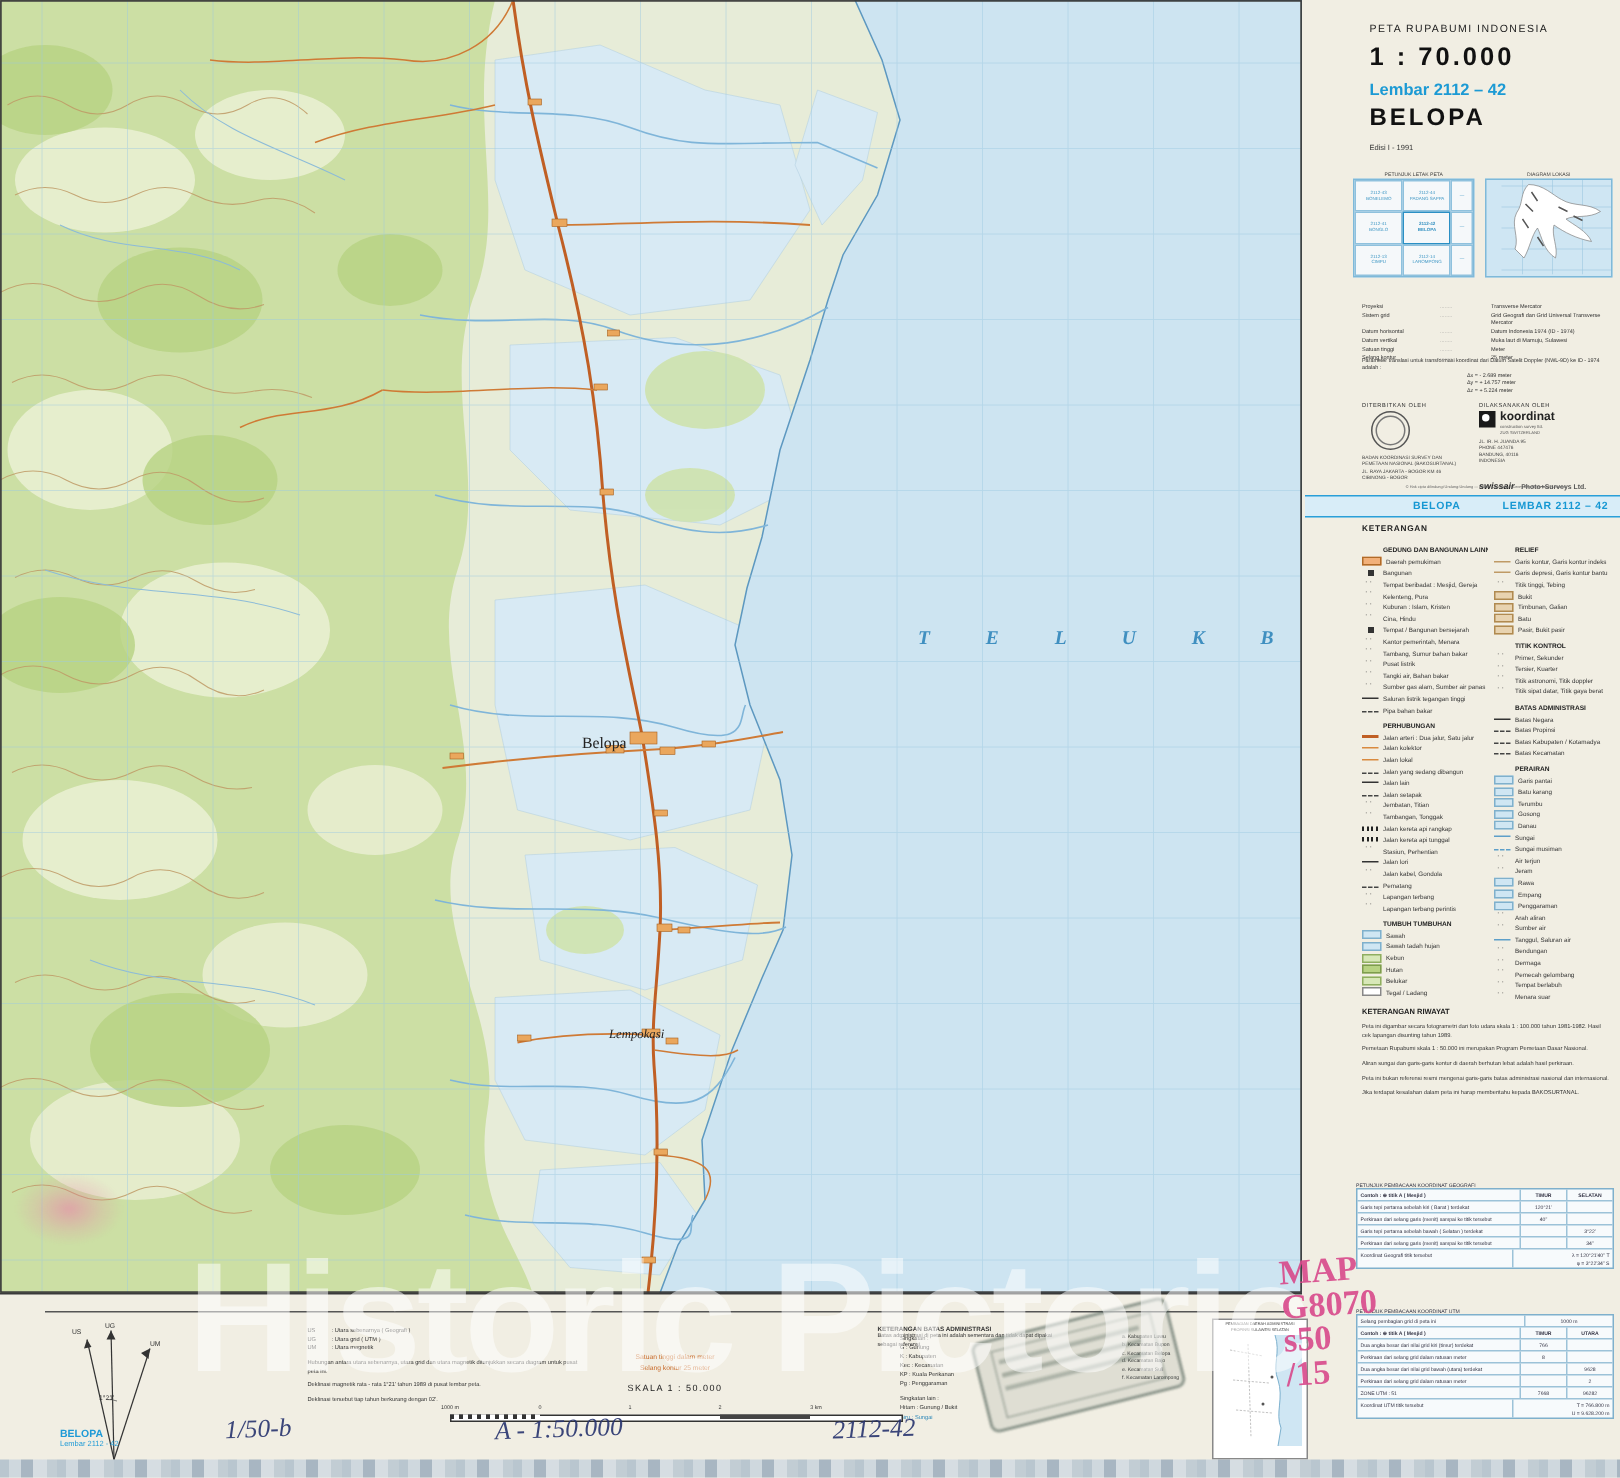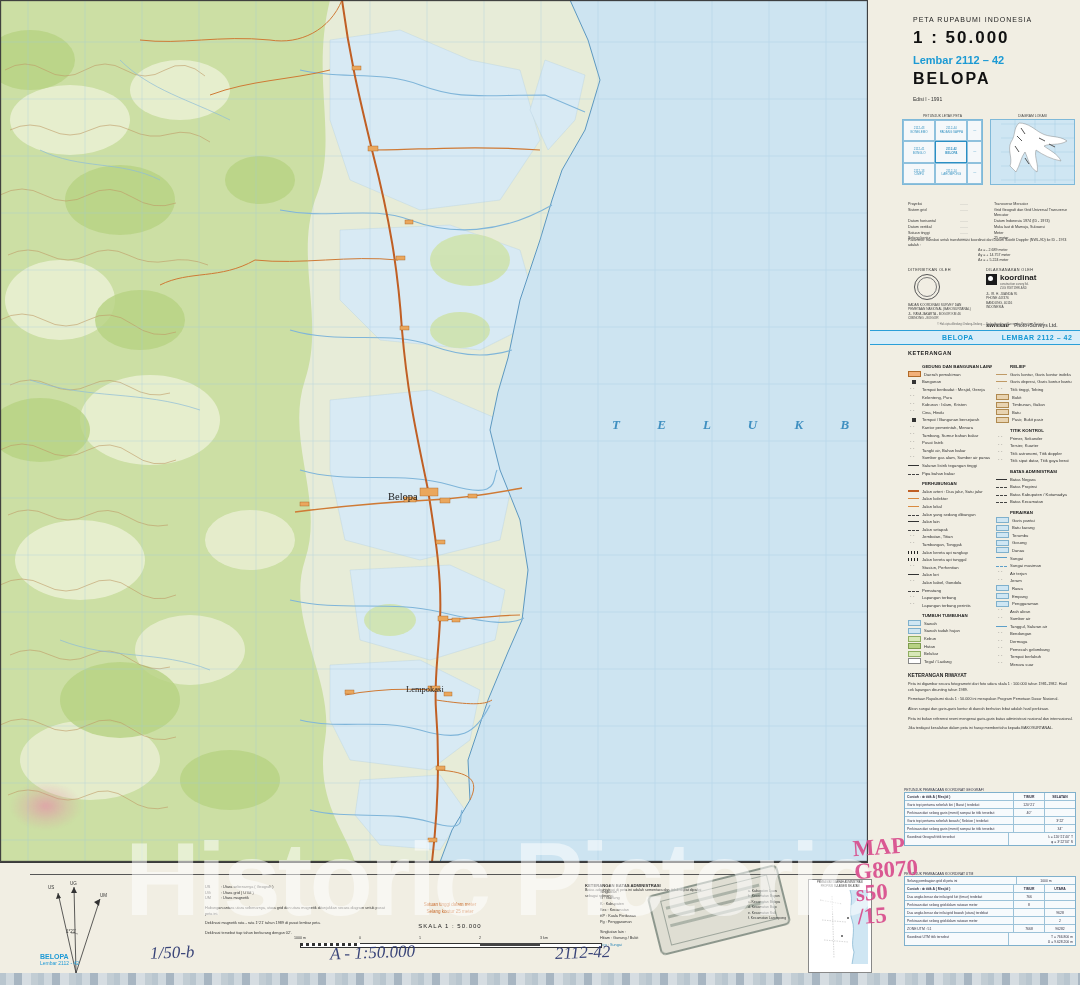--- a/index.html
+++ b/index.html
@@ -231,21 +231,21 @@
         <rect x="405" y="220" width="8" height="4"></rect>
       </g>
 
       <rect x="0.6" y="0.6" width="866.8" height="860.8" fill="none" stroke="#3a3a3a" stroke-width="1.1"></rect>
     </svg>
 
     <div id="map-labels">
 
     <div class="maplabel sea" style="position: absolute; left: 612px; top: 425px;">T E L U K   B O N E</div>
         <div class="maplabel town" style="position: absolute; left: 388px; top: 496px;">Belopa</div>
-        <div class="maplabel town2" style="position: absolute; left: 406px; top: 689px;">Lempokasi</div>
+        <div class="maplabel town2" style="position: absolute; left: 406px; top: 689px; font-style: italic;">Lempokasi</div>
       </div>
     <div class="pinksmudge"></div>
   </div>
 
   <div>
 
   <div class="edgelab blue" style="position: absolute; left: 871px; top: 6px;">m N</div>
       <div class="edgelab blue" style="position: absolute; left: 871px; top: 326px;">M30</div>
       <div class="edgelab blue" style="position: absolute; left: 871px; top: 470px;">M25</div>
       <div class="edgelab blue" style="position: absolute; left: 871px; top: 614px;">M20</div>
@@ -255,21 +255,21 @@
 
   <div class="edgelab" style="position: absolute; left: 34px; top: 866px;">m E</div>
       <div class="edgelab" style="position: absolute; left: 330px; top: 866px;">706</div>
       <div class="edgelab" style="position: absolute; left: 556px; top: 866px;">710</div>
       <div class="edgelab" style="position: absolute; left: 782px; top: 866px;">714</div>
     </div>
   <div class="edgelab" style="left:368px;top:866px;font-style:italic">Lamunre  2,5 km</div>
 
   <div class="panel">
     <div class="p-abs hd1" style="left:45px;top:16px">PETA RUPABUMI INDONESIA</div>
-    <div class="p-abs hd2" style="left:45px;top:28px">1  :  50.000</div>
+    <div class="p-abs hd2" style="left:45px;top:28px">1  :  70.000</div>
     <div class="p-abs hd3" style="left:45px;top:54px">Lembar  2112 – 42</div>
     <div class="p-abs hd4" style="left:45px;top:70px">BELOPA</div>
     <div class="p-abs hd5" style="left:45px;top:96px">Edisi I - 1991</div>
 
     <div class="p-abs" style="left:34px;top:114px;width:81px">
       <div class="boxtitle">PETUNJUK LETAK PETA</div>
       <div class="idxbox" style="height:64px">
 
       <div class="idxcell">
             <span>2112-43</span>

